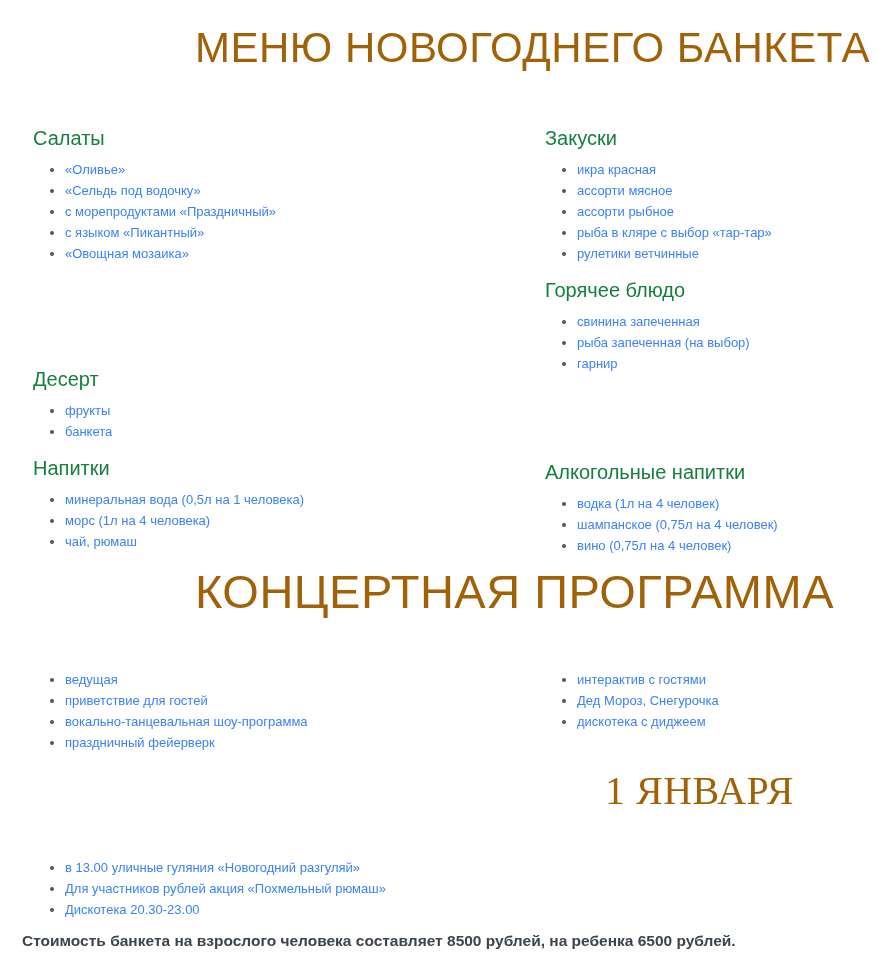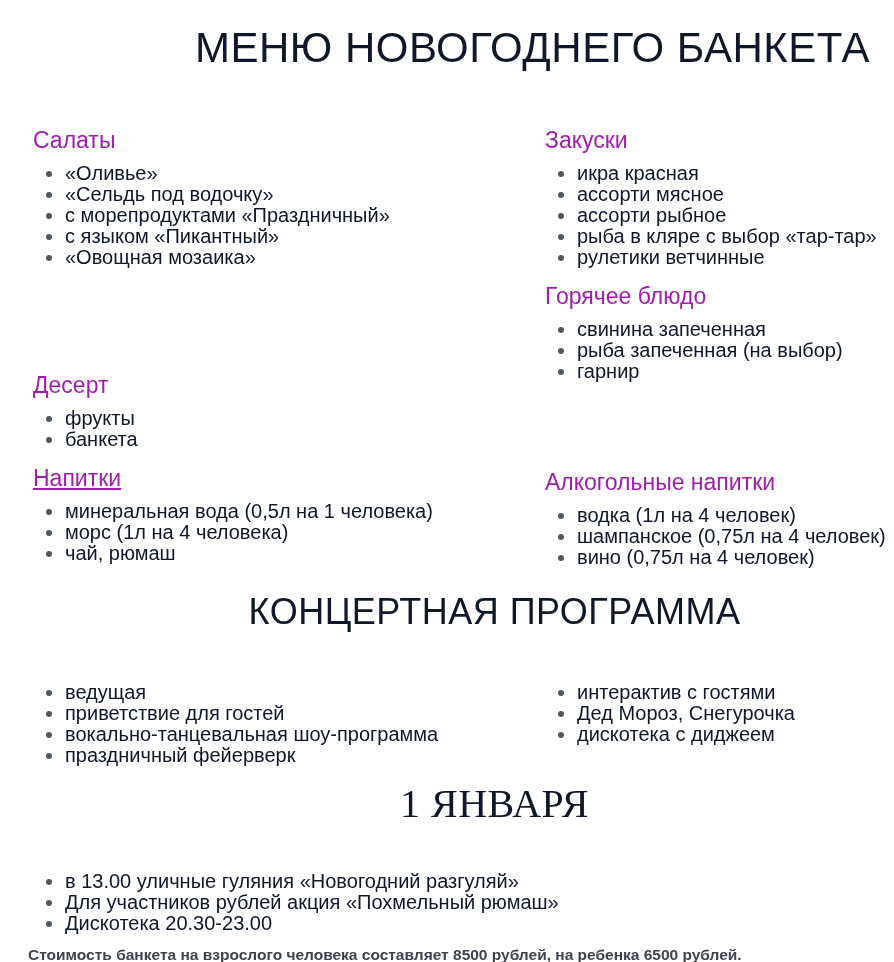--- a/index.html
+++ b/index.html
@@ -13,73 +13,73 @@
     overflow: hidden;
     font-family: "Liberation Sans", sans-serif;
     color: #4f585f;
   }
   
   .big-heading {
     margin: 0;
     padding-left: 195px;
     box-sizing: border-box;
     width: 794px;
-    text-align: center;
+    text-align: right;
     font-weight: 300;
-    color: #0f172a;
+    color: #a16207;
     line-height: 1.12;
     letter-spacing: 0.5px;
     white-space: nowrap;
   }
   .title   { font-size: 42px; margin-top: 24px; }
-  .concert-heading { font-size: 36px; margin-top: 24px; }
+  .concert-heading { font-size: 47px; margin-top: 10px; }
   .january-heading { font-size: 40px; margin-top: 16px; font-family: Liberation Serif, serif; }
 
   
   .menu-grid {
     display: grid;
     grid-template-columns: 512px 1fr;
     padding-left: 33px;
     box-sizing: border-box;
     margin-top: 56px;
   }
   .concert-grid { margin-top: 50px; }
 
   section h3 {
     margin: 0 0 9px 0;
-    font-size: 23px;
+    font-size: 20px;
     font-weight: 400;
-    color: #a21caf;
+    color: #15803d;
   }
   ul {
     margin: 0;
     padding-left: 32px;
     list-style: disc;
   }
   li {
-    font-size: 20px;
+    font-size: 13px;
     line-height: 21px;
-    color: #0f172a;
+    color: #3b82f6;
   }
   li::marker { color: #4f585f; }
 
   
   .section-dessert h3  { margin-top: 104px; }
-  .section-drinks h3   { margin-top: 15px; text-decoration: underline; }
+  .section-drinks h3   { margin-top: 15px; }
   .section-hot-dish h3 { margin-top: 15px; }
   .section-alcohol h3  { margin-top: 87px; }
 
   .january-list {
     margin-top: 44px;
     padding-left: 65px;
   }
 
   .price-note {
     margin: 12px 0 0 0;
-    padding-left: 28px;
+    padding-left: 22px;
     font-size: 15.5px;
     font-weight: 700;
     color: #3c454d;
   }
 </style>
 </head>
 <body>
 
 <div>
 

